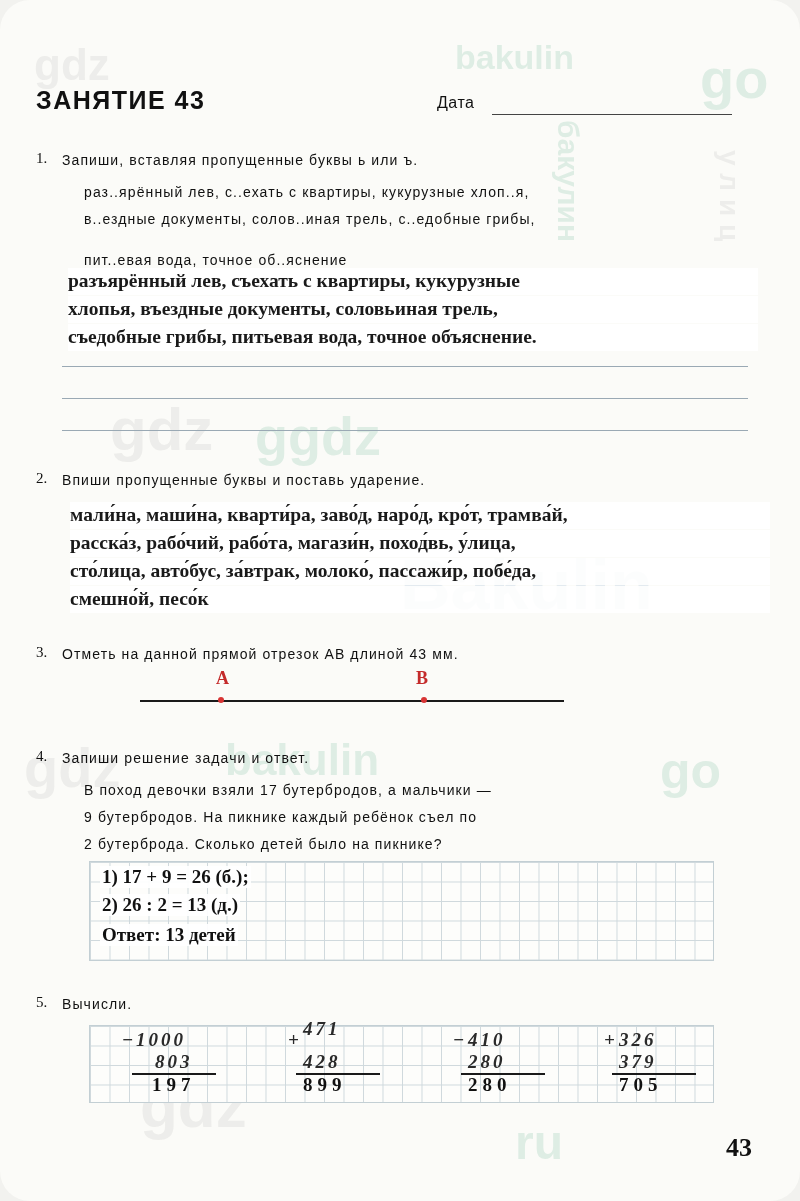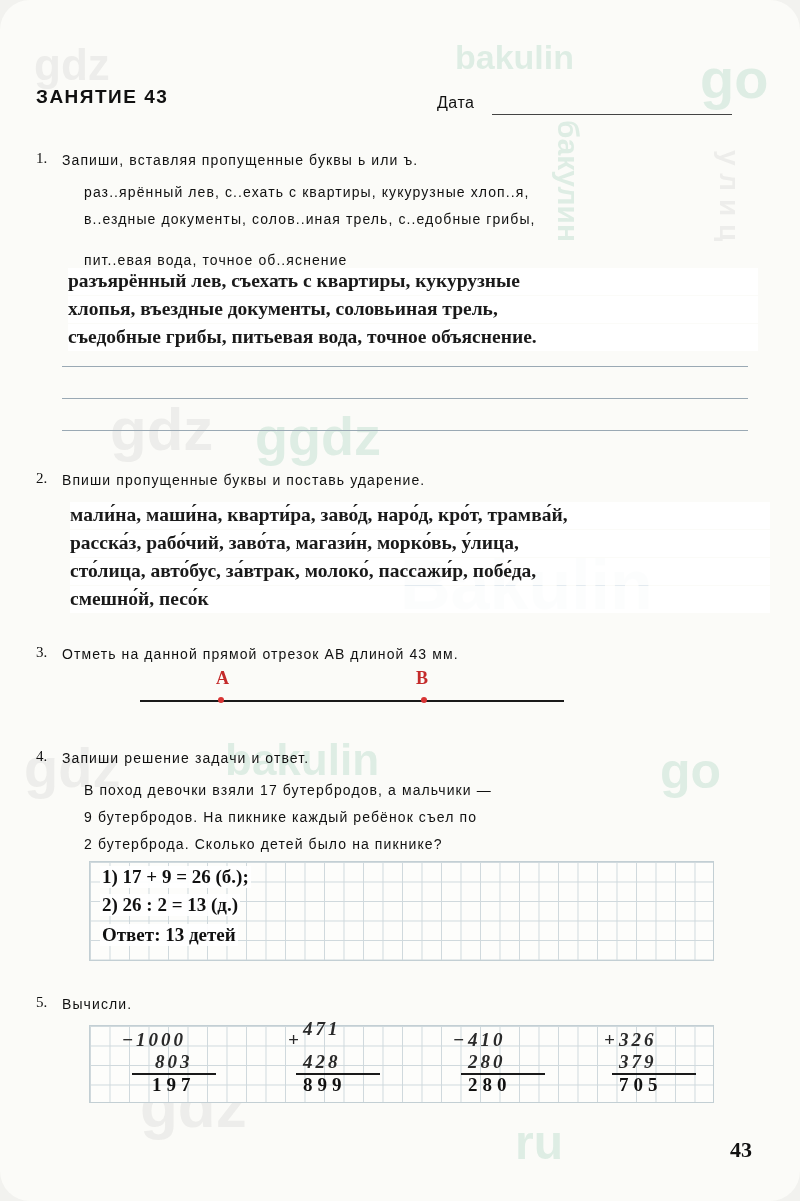--- a/index.html
+++ b/index.html
@@ -36,21 +36,21 @@
     position: absolute;
     left: 0; top: 0;
     width: 800px; height: 1201px;
     z-index: 5;
   }
 
   
   .lesson-title {
     position: absolute;
     left: 36px; top: 86px;
-    font-size: 19px; font-weight: bold;
+    font-size: 25px; font-weight: bold;
     letter-spacing: 1.5px;
     color: #111;
   }
   .date-label {
     position: absolute;
     left: 437px; top: 94px;
     font-size: 16px; color: #111;
     letter-spacing: 0.5px;
   }
   .date-line {
@@ -163,21 +163,21 @@
     position: absolute;
     height: 1.6px;
     background: #1a1a1a;
   }
 
   .page-num {
     position: absolute;
     right: 48px; bottom: 38px;
     font-family: "Liberation Serif", serif;
     font-weight: bold;
-    font-size: 22px;
+    font-size: 26px;
     color: #111;
   }
 </style>
 </head>
 <body>
 
 <div class="page">
 
   <div>
     <div class="wm gray" style="left:34px;  top:40px;  font-size:44px;">gdz</div>
@@ -212,21 +212,21 @@
     <div class="answer" style="left:68px; top:324px; width:690px;">съедобные грибы, питьевая вода, точное объяснение.</div>
 
     <div class="rule" style="left:62px; top:366px; width:686px;"></div>
     <div class="rule" style="left:62px; top:398px; width:686px;"></div>
     <div class="rule" style="left:62px; top:430px; width:686px;"></div>
 
     <div class="tnum" style="left:36px; top:470px;">2.</div>
     <div class="ttext" style="left:62px; top:468px; width:660px;">Впиши пропущенные буквы и поставь ударение.</div>
 
     <div class="answer" style="left:70px; top:502px; width:700px;">мали́на, маши́на, кварти́ра, заво́д, наро́д, кро́т, трамва́й,</div>
-    <div class="answer" style="left:70px; top:530px; width:700px;">расска́з, рабо́чий, заво́та, магази́н, морко́вь, у́лица,</div>
+    <div class="answer" style="left:70px; top:530px; width:700px;">расска́з, рабо́чий, рабо́та, магази́н, поход́вь, у́лица,</div>
     <div class="answer" style="left:70px; top:558px; width:700px;">сто́лица, авто́бус, за́втрак, молоко́, пассажи́р, побе́да,</div>
     <div class="answer" style="left:70px; top:586px; width:700px;">смешно́й, песо́к</div>
 
     <div class="tnum" style="left:36px; top:644px;">3.</div>
     <div class="ttext" style="left:62px; top:642px; width:660px;">Отметь на данной прямой отрезок АВ длиной 43 мм.</div>
 
     <div class="seg-label" style="left:216px; top:668px;">A</div>
     <div class="seg-label" style="left:416px; top:668px;">B</div>
     <div class="seg-line" style="left:140px; top:700px; width:424px;"></div>
     <div class="seg-dot" style="left:218px; top:697px;"></div>

